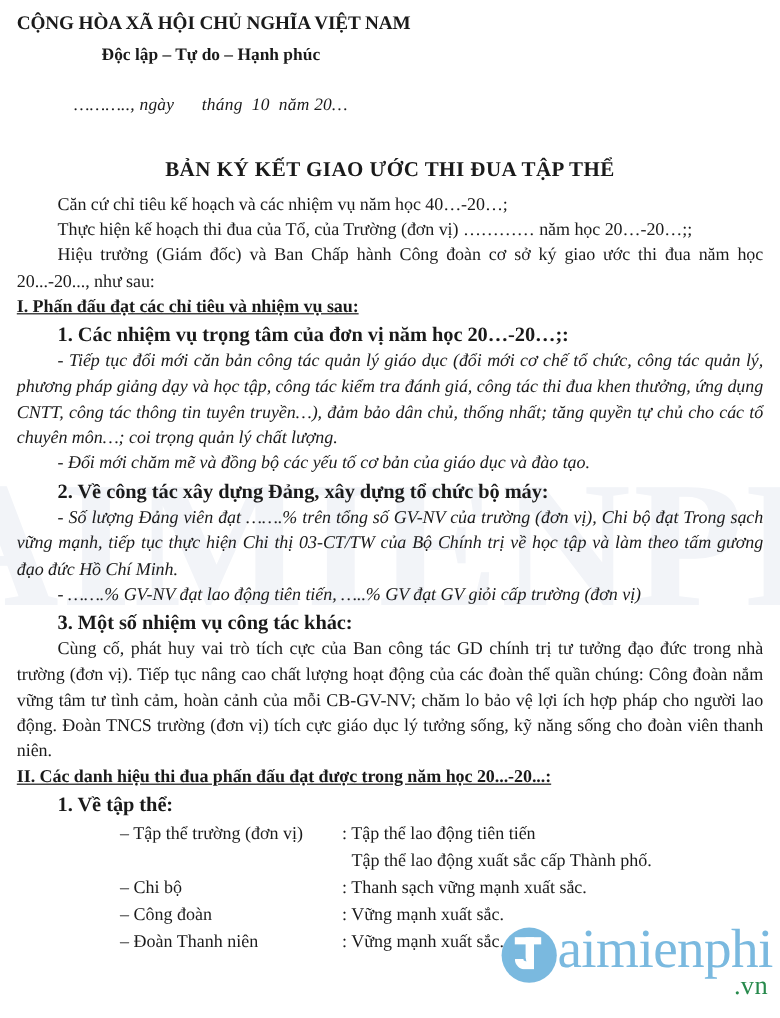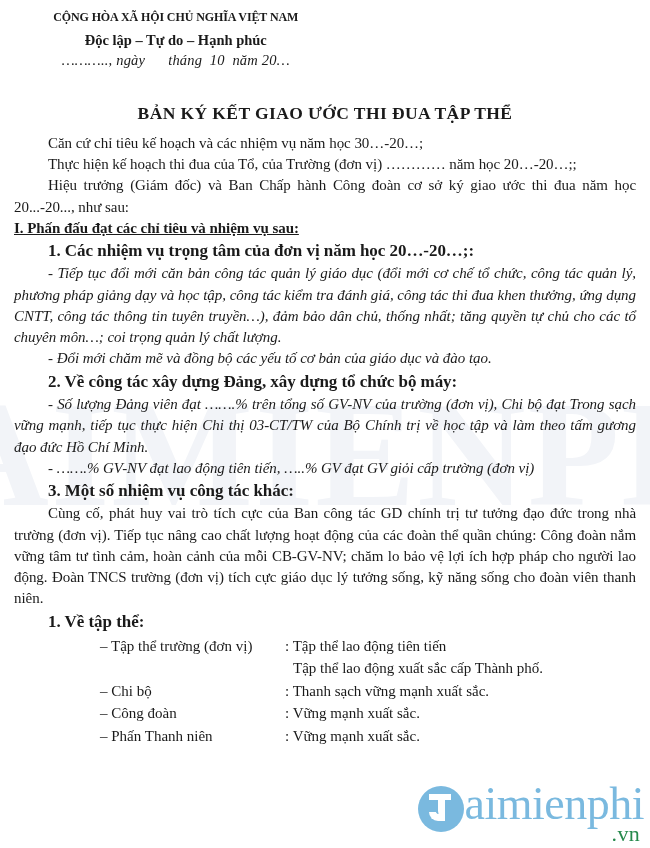--- a/index.html
+++ b/index.html
@@ -61,35 +61,36 @@
   .hdr-school {
     font-weight: bold;
     font-size: 14.5px;
     line-height: 1.5;
     letter-spacing: .2px;
     margin-top: 1px;
     white-space: nowrap;
   }
   .hdr-nation {
     font-weight: bold;
-    font-size: 12px;
+    font-size: 16px;
     line-height: 1.5;
     letter-spacing: -.1px;
     white-space: nowrap;
   }
   .hdr-motto {
     font-weight: bold;
     font-size: 14.5px;
     line-height: 1.6;
     margin-top: 3px;
     white-space: nowrap;
   }
   .hdr-date {
     font-style: italic;
     font-size: 14.5px;
+    margin-top: 22px;
     letter-spacing: .2px;
     white-space: pre;
   }
 
   
   .title-block {
     text-align: center;
     margin-top: 32px;
   }
   .doc-title {
@@ -191,21 +192,21 @@
     color: #f2f4f8;
     letter-spacing: 2px;
     transform: translateY(30px);
     user-select: none;
   }
 
   
   .logo-watermark {
     position: absolute;
     right: 6px;
-    bottom: 4px;
+    bottom: 17px;
     z-index: 5;
     display: flex;
     align-items: flex-start;
     pointer-events: none;
     opacity: .92;
   }
   .logo-badge {
     position: relative;
     width: 46px;
     height: 46px;
@@ -284,58 +285,59 @@
         <div class="hdr-date">……….., ngày      tháng  10  năm 20…</div>
       </div>
     </div>
 
     <div class="title-block">
       <div class="doc-title">BẢN KÝ KẾT GIAO ƯỚC THI ĐUA TẬP THỂ</div>
     </div>
 
     <div class="body-block">
 
-      <p class="para">Căn cứ chỉ tiêu kế hoạch và các nhiệm vụ năm học 30…-20…;</p>
+      <p class="para">Căn cứ chỉ tiêu kế hoạch và các nhiệm vụ năm học 40…-20…;</p>
       <p class="para">Thực hiện kế hoạch thi đua của Tổ, của Trường (đơn vị) ………… năm học 20…-20…;;</p>
       <p class="para">Hiệu trưởng (Giám đốc) và Ban Chấp hành Công đoàn cơ sở ký giao ước thi đua năm học 20...-20..., như sau:</p>
 
       <p class="heading-roman">I. Phấn đấu đạt các chỉ tiêu và nhiệm vụ sau:</p>
 
       <p class="heading-num">1. Các nhiệm vụ trọng tâm của đơn vị năm học 20…-20…;:</p>
       <p class="dash-item">-  Tiếp tục đổi mới căn bản công tác quản lý giáo dục (đổi mới cơ chế tổ chức, công tác quản lý, phương pháp giảng dạy và học tập, công tác kiểm tra đánh giá, công tác thi đua khen thưởng, ứng dụng CNTT, công tác thông tin tuyên truyền…), đảm bảo dân chủ, thống nhất; tăng quyền tự chủ cho các tổ chuyên môn…; coi trọng quản lý chất lượng.</p>
       <p class="dash-item">-  Đổi mới chăm mẽ và đồng bộ các yếu tố cơ bản của giáo dục và đào tạo.</p>
 
       <p class="heading-num">2. Về công tác xây dựng Đảng, xây dựng tổ chức bộ máy:</p>
       <p class="dash-item">- Số lượng Đảng viên đạt …….% trên tổng số GV-NV của trường (đơn vị), Chi bộ đạt Trong sạch vững mạnh, tiếp tục thực hiện Chi thị 03-CT/TW của Bộ Chính trị về học tập và làm theo tấm gương đạo đức Hồ Chí Minh.</p>
       <p class="dash-item">- …….% GV-NV đạt lao động tiên tiến, …..% GV đạt GV giỏi cấp trường (đơn vị)</p>
 
       <p class="heading-num">3. Một số nhiệm vụ công tác khác:</p>
       <p class="para">Cùng cố, phát huy vai trò tích cực của Ban công tác GD chính trị tư tưởng đạo đức trong nhà trường (đơn vị). Tiếp tục nâng cao chất lượng hoạt động của các đoàn thể quần chúng: Công đoàn nắm vững tâm tư tình cảm, hoàn cảnh của mỗi CB-GV-NV; chăm lo bảo vệ lợi ích hợp pháp cho người lao động. Đoàn TNCS trường (đơn vị) tích cực giáo dục lý tưởng sống, kỹ năng sống cho đoàn viên thanh niên.</p>
 
+      <p class="heading-roman">II. Các danh hiệu thi đua phấn đấu đạt được trong năm học 20...-20...:</p>
       <p class="heading-num">1. Về tập thể:</p>
 
       <div class="award-list">
         <div class="award-row">
           <span class="award-label">– Tập thể trường (đơn vị)</span>
           <span class="award-value">: Tập thể lao động tiên tiến</span>
         </div>
         <div class="award-row cont">
           <span class="award-label">– Tập thể trường (đơn vị)</span>
           <span class="award-value">Tập thể lao động xuất sắc cấp Thành phố.</span>
         </div>
         <div class="award-row">
           <span class="award-label">– Chi bộ</span>
           <span class="award-value">: Thanh sạch vững mạnh xuất sắc.</span>
         </div>
         <div class="award-row">
           <span class="award-label">– Công đoàn</span>
           <span class="award-value">: Vững mạnh xuất sắc.</span>
         </div>
         <div class="award-row">
-          <span class="award-label">– Phấn Thanh niên</span>
+          <span class="award-label">– Đoàn Thanh niên</span>
           <span class="award-value">: Vững mạnh xuất sắc.</span>
         </div>
       </div>
 
     </div>
   </div>
 
   <div class="logo-watermark">
     <span class="logo-badge">
       <span class="bar"></span>

